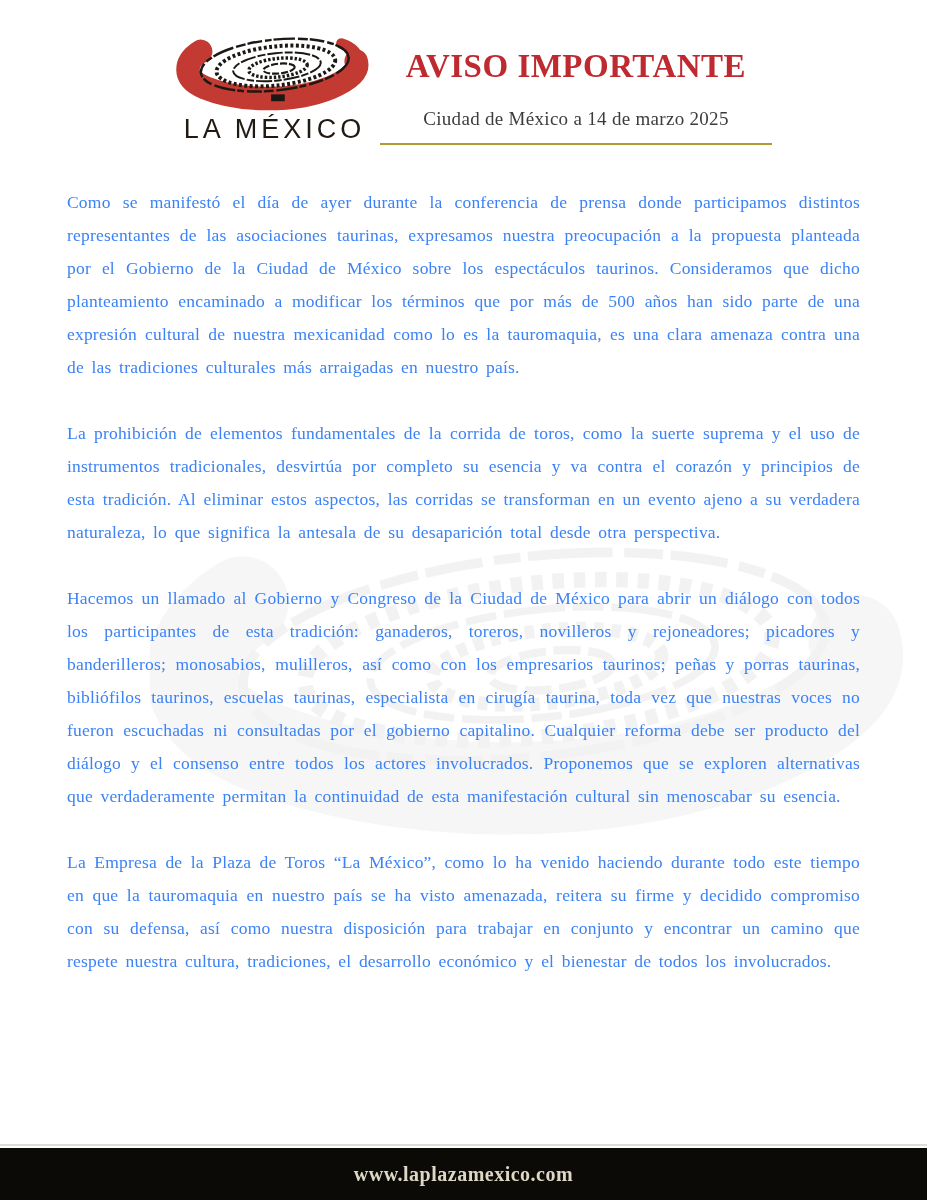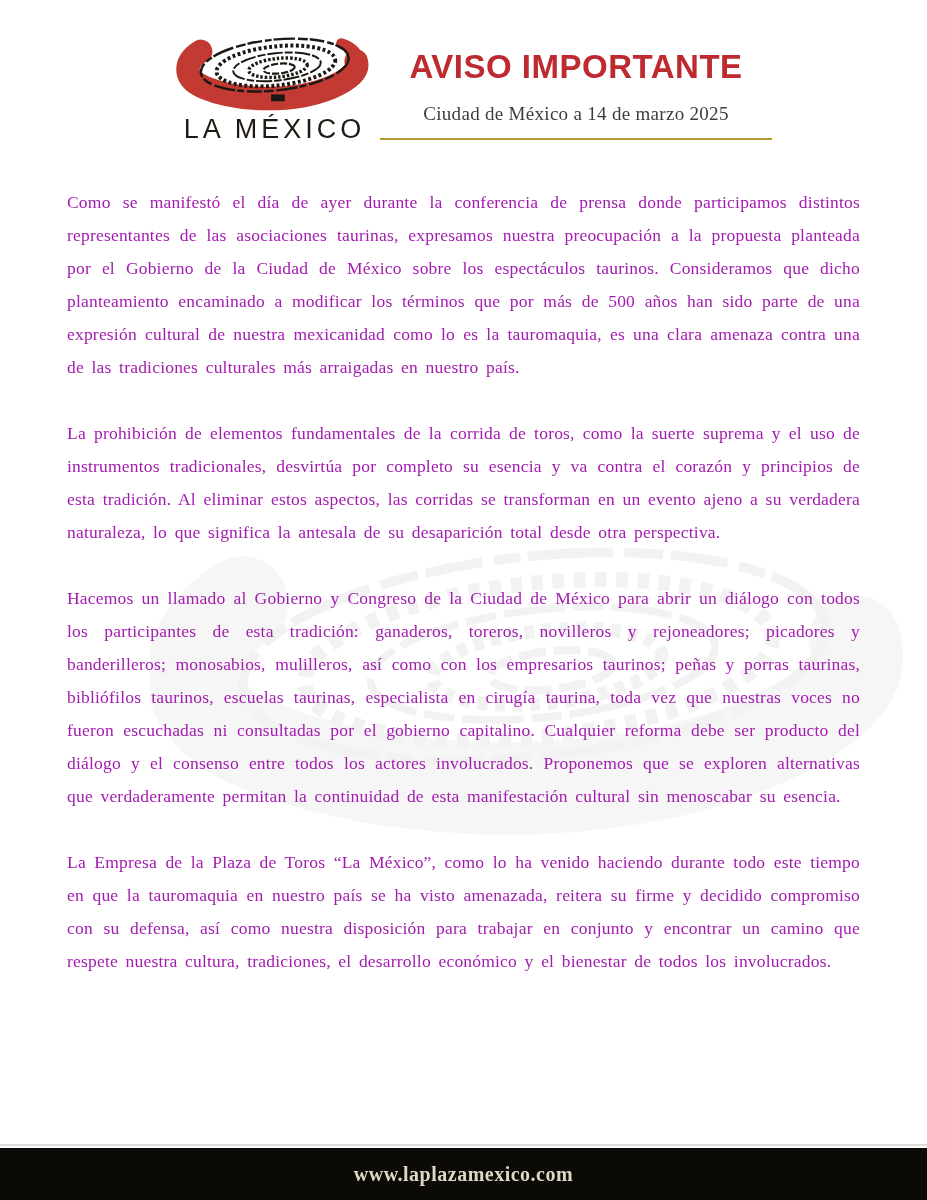--- a/index.html
+++ b/index.html
@@ -20,46 +20,46 @@
   .brand-wordmark{
     display:block;margin-top:2px;
     font-family:"Liberation Sans", sans-serif;
     font-size:27px;font-weight:500;letter-spacing:4px;
     color:#201a12;white-space:nowrap;
   }
   .title-block{
     position:absolute;left:380px;top:48px;width:392px;text-align:center;
   }
   .notice-title{
-    font-family:Liberation Sans, sans-serif;
+    font-family:Liberation Serif, serif;
     font-weight:700;font-size:33px;letter-spacing:0.5px;
     color:#bf2a30;white-space:nowrap;
   }
   .dateline{
-    margin-top:17px;
+    margin-top:23px;
     font-size:19px;color:#3c3c3c;letter-spacing:0.3px;
   }
   .gold-divider{
     margin-top:13px;height:0;
     border-top:2px solid #b3992f;
   }
   
   .watermark{
     position:absolute;left:150px;top:368px;width:770px;height:600px;
     opacity:0.5;pointer-events:none;z-index:0;
   }
   
   .content{
     position:absolute;top:186px;left:67px;width:793px;z-index:1;
   }
   .content p{
     margin:0 0 33px 0;
     font-size:17.5px;line-height:33px;
     text-align:justify;
-    color:#a21caf;
+    color:#3b82f6;
     word-spacing:3px;letter-spacing:0.2px;
   }
   
   .footer-hairline{
     position:absolute;left:0;bottom:54px;width:100%;height:2px;
     background:#dcdcdc;z-index:2;
   }
   .footer{
     position:absolute;left:0;bottom:0;width:100%;height:52px;
     background:#0c0a07;z-index:2;

